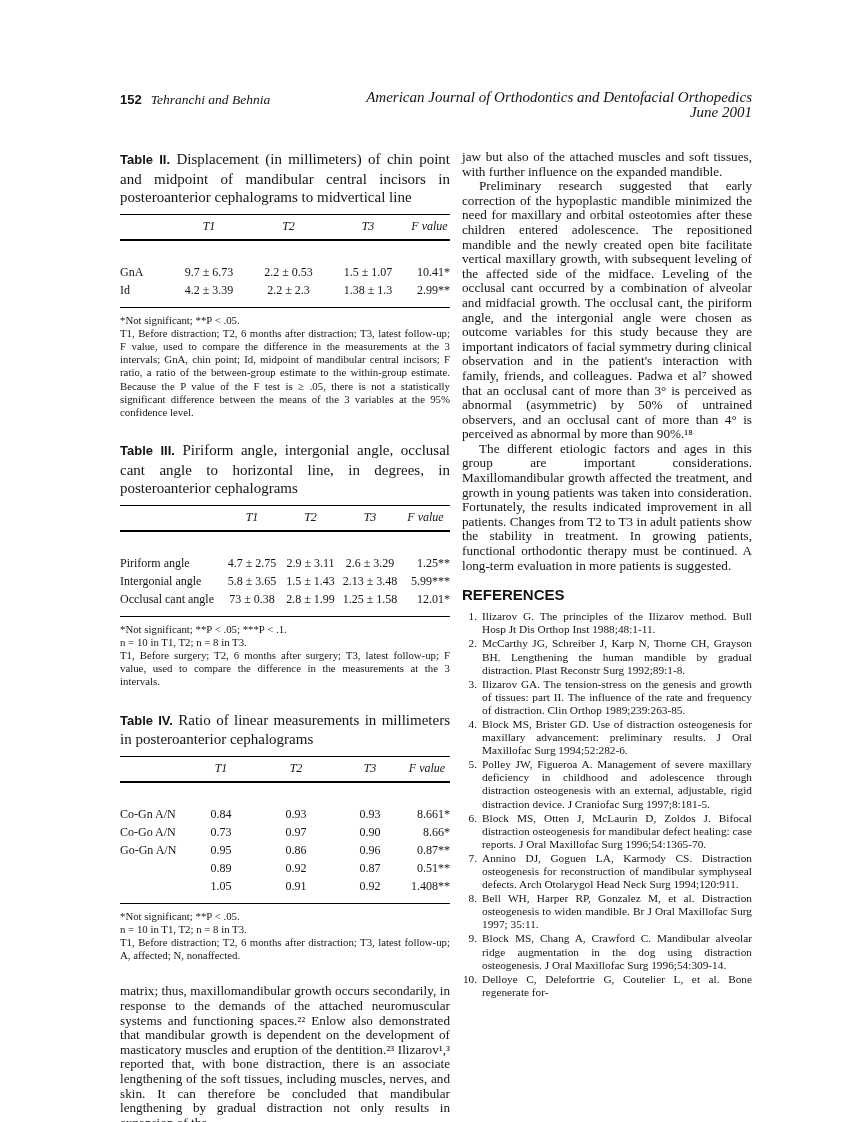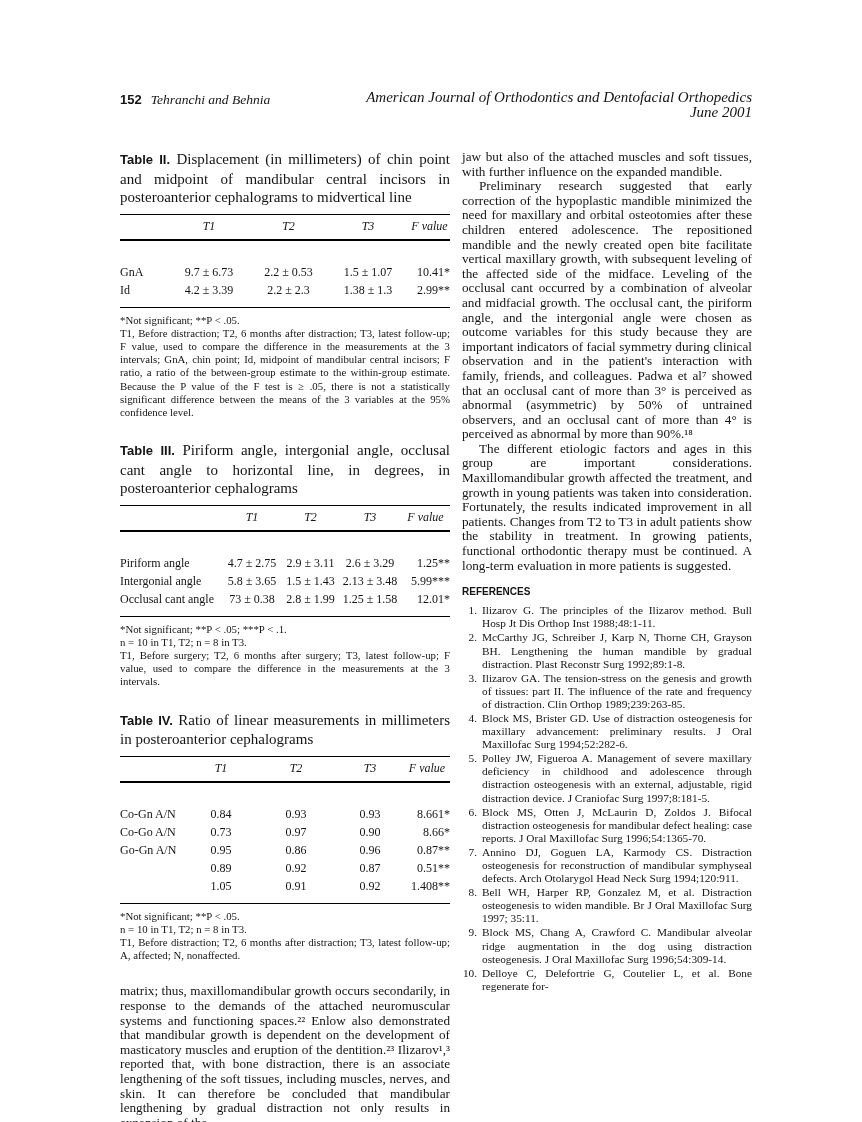--- a/index.html
+++ b/index.html
@@ -34,21 +34,21 @@
   table.dtable tbody td:last-child{text-align:right;}
   table.dtable tbody tr:first-child td{padding-top:24px;}
   table.dtable tbody tr:last-child td{padding-bottom:9px;}
   .tbl-notes{font-size:10.8px;line-height:13.2px;margin-top:6px;}
   .tbl-notes .note{text-align:justify;}
   
   .body-text{font-size:13.2px;line-height:14.6px;text-align:justify;margin:0;}
   .body-text.indent{text-indent:17px;}
   .closing-par{margin-top:20px;}
   
-  .refs-head{font-family:"Liberation Sans",sans-serif;font-size:10px;font-weight:bold;
+  .refs-head{font-family:"Liberation Sans",sans-serif;font-size:15px;font-weight:bold;
     margin:13px 0 7px 0;}
   ol.refs{margin:0;padding:0;list-style:none;font-size:11.3px;line-height:13.1px;}
   ol.refs li{display:flex;gap:5px;margin-bottom:1px;}
   .ref-num{width:15px;flex:none;text-align:right;}
   .ref-text{flex:1;text-align:justify;}
 </style>
 </head>
 <body>
 
 <div class="page">

